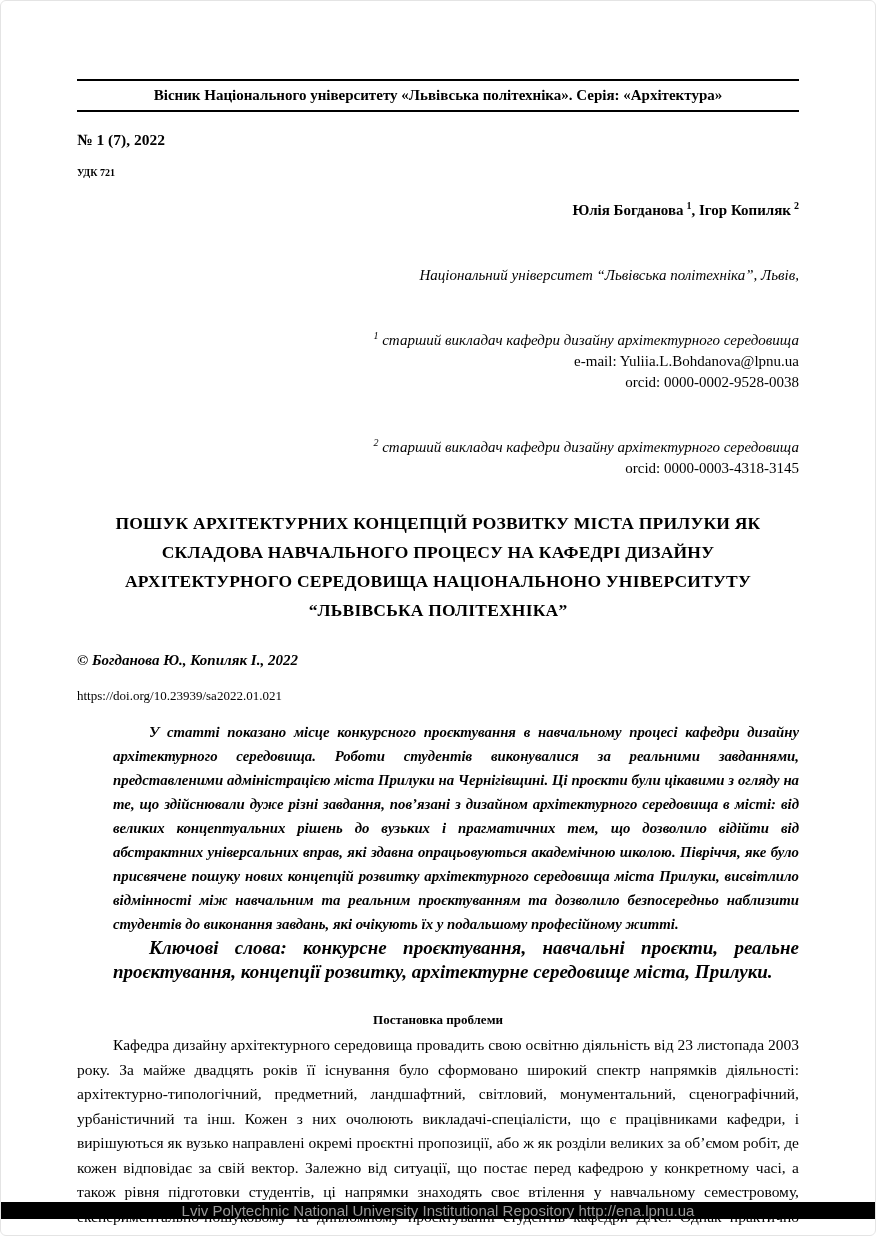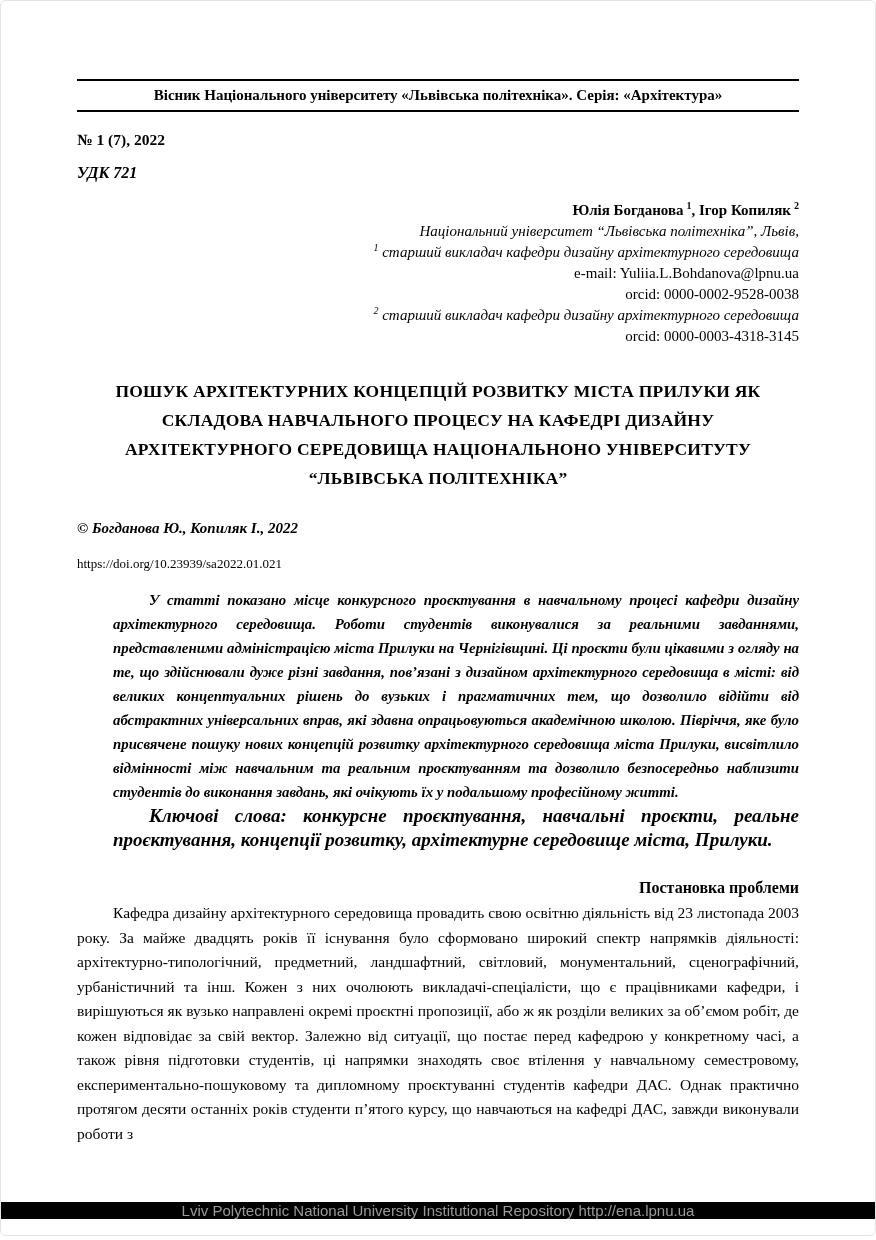--- a/index.html
+++ b/index.html
@@ -31,34 +31,33 @@
   .issue {
     margin-top: 18px;
     font-weight: bold;
     font-size: 15.5px;
     line-height: 19px;
   }
 
   .udc {
     margin-top: 14px;
     font-weight: bold;
-    font-size: 16px;
+    font-size: 10px;
     line-height: 19px;
-    font-style: italic;
   }
 
   .authors {
     margin-top: 18px;
     text-align: right;
     font-size: 15px;
     line-height: 21px;
   }
   .authors p { margin: 0; }
   .authors .names { font-weight: bold; }
-  .authors .aff { font-style: italic; }
+  .authors .aff { font-style: italic; margin-top: 44px; }
   .authors .plain { font-style: normal; }
   sup {
     font-size: 10px;
     line-height: 0;
     vertical-align: super;
   }
   .names sup { margin-left: 3px; }
 
   .title {
     margin-top: 30px;
@@ -99,23 +98,23 @@
     text-align: justify;
     font-weight: bold;
     font-style: italic;
     font-size: 19px;
     line-height: 24px;
     text-indent: 36px;
   }
 
   .section-heading {
     margin-top: 26px;
-    text-align: right;
+    text-align: center;
     font-weight: bold;
-    font-size: 16px;
+    font-size: 13px;
     line-height: 19px;
   }
 
   .body-paragraph {
     margin-top: 4px;
     text-align: justify;
     font-size: 15.5px;
     line-height: 24.5px;
     text-indent: 36px;
   }

